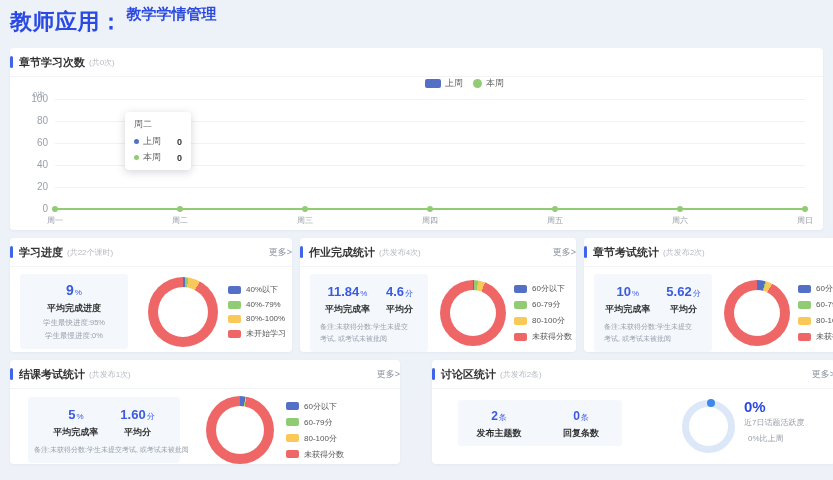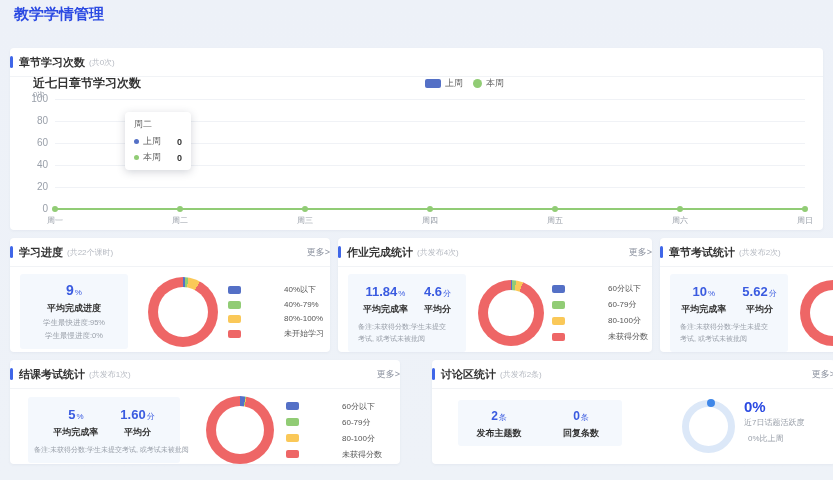--- a/index.html
+++ b/index.html
@@ -57,45 +57,45 @@
   .su{font-size:8px;color:#3a5be0;margin-left:1px;}
   .sl{font-size:9px;font-weight:bold;color:#333;margin-top:3px;white-space:nowrap;}
   .gray-line{font-size:7.5px;color:#9aa0aa;margin-top:3px;white-space:nowrap;}
   .note{font-size:7px;color:#9aa0aa;line-height:1.7;text-align:left;margin-top:5px;white-space:nowrap;}
   .statpair{display:flex;justify-content:center;gap:16px;}
   .donut{position:relative;border-radius:50%;flex:none;}
   .donut::after{content:"";position:absolute;inset:10px;background:#fff;border-radius:50%;}
   .lgd{display:flex;flex-direction:column;flex:none;}
   .lgd-item{display:flex;align-items:center;margin:2.5px 0;cursor:pointer;}
   .lgd-item i{width:13px;height:8px;border-radius:2px;margin-right:5px;flex:none;}
-  .lgd-item span{font-size:8px;color:#555;white-space:nowrap;margin-left:38px;}
+  .lgd-item span{font-size:8px;color:#555;white-space:nowrap;}
   
   .ring{position:absolute;width:53px;height:53px;border:7px solid #dce8f8;border-radius:50%;box-sizing:border-box;}
   .ring-dot{position:absolute;width:8px;height:8px;border-radius:50%;background:#3f87e8;}
   .gv{font-size:15px;font-weight:800;color:#2b4ae2;}
   .gl{font-size:8px;color:#9aa0aa;margin-top:2px;}
   .gs{font-size:8px;color:#9aa0aa;margin-top:5px;margin-left:4px;}
   .dv{font-size:12px;color:#3a5be0;font-weight:600;}
 </style>
 </head>
 <body>
 
 <div id="app">
 
   <div class="page-header">
+    <span class="page-title">教师应用：</span>
     <span class="page-subtitle">教学学情管理</span>
   </div>
 
   <div class="card" id="card-study">
     <div class="hd">
       <i class="bar"></i>
       <span class="hd-t">章节学习次数</span>
       <span class="hd-c">(共0次)</span>
     </div>
-    <div class="chart-title">近七日章节学习次数</div>
     <div class="chart-unit">0次</div>
     <div class="legend-top">
       <span class="lg-rect" style="background: rgb(84, 112, 198);"></span>
       <span class="lg-label">上周</span>
       <span class="lg-dot" style="background: rgb(145, 204, 117);"></span>
       <span class="lg-label">本周</span>
     </div>
 
     <div class="yticks">
       <span>100</span>

